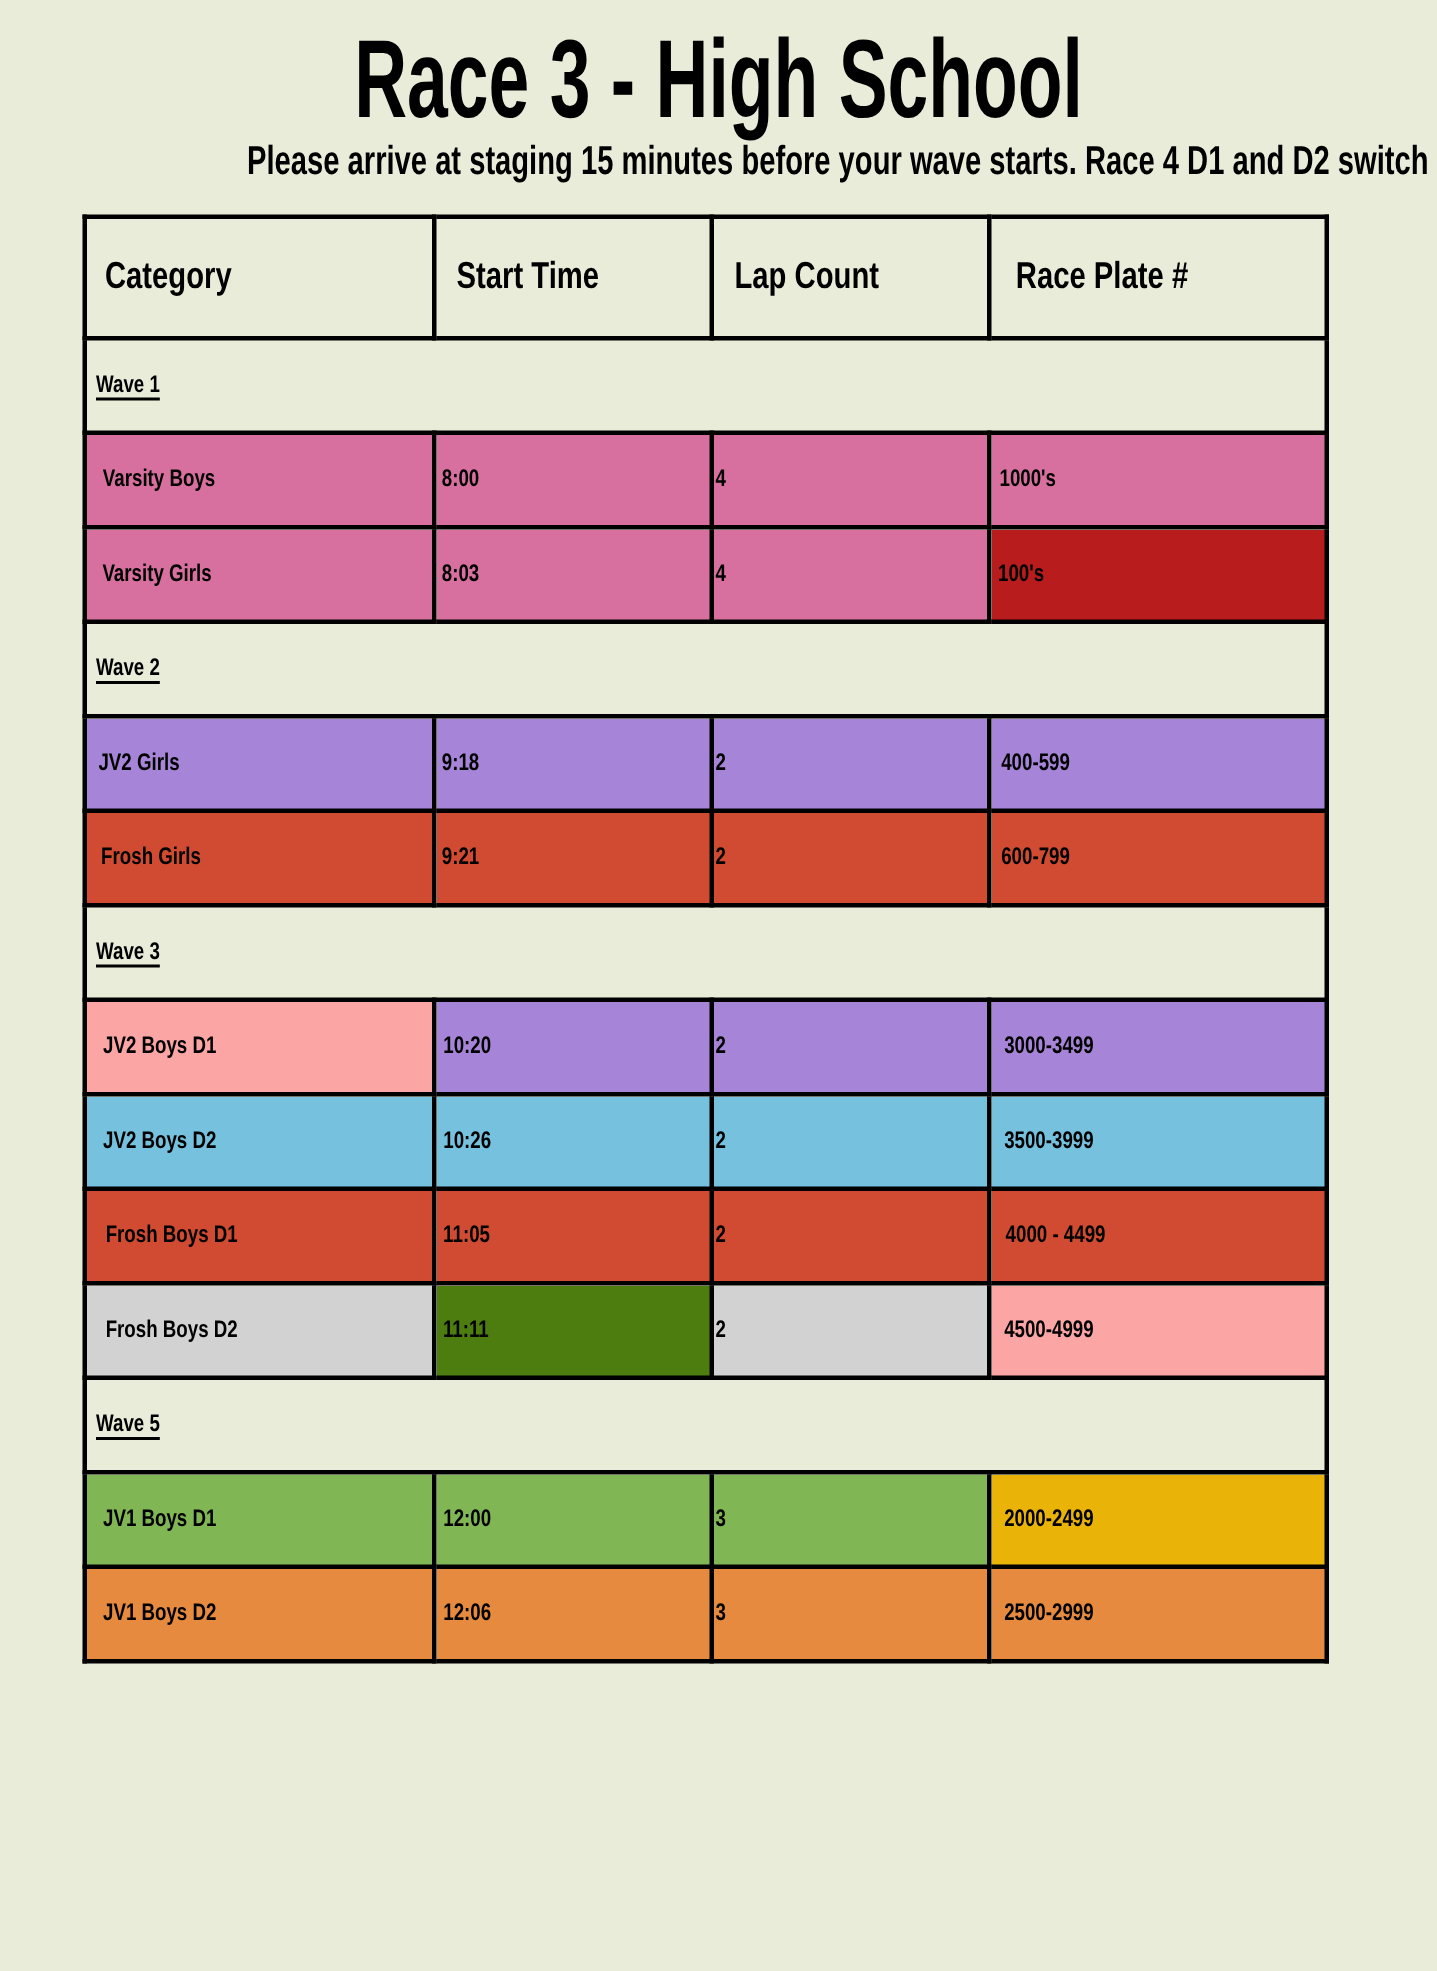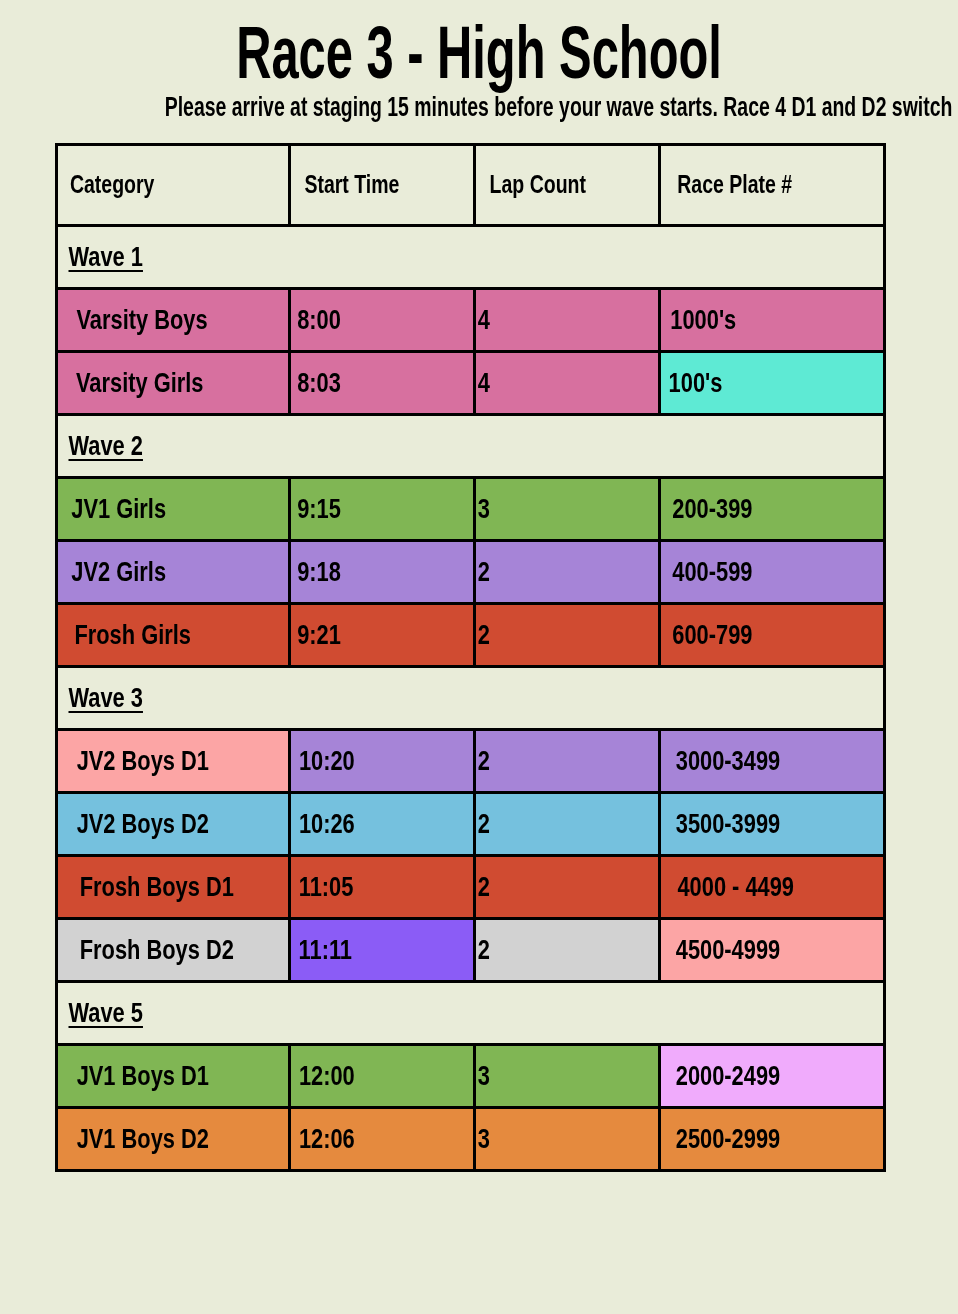--- a/index.html
+++ b/index.html
@@ -43,21 +43,21 @@
     padding: 0;
     overflow: hidden;
   }
   table.schedule th {
     height: 78px;
     font-size: 25px; font-weight: 700;
     background: #e9ecd9;
   }
   table.schedule td {
     height: 60px;
-    font-size: 28px; font-weight: 700;
+    font-size: 16px; font-weight: 700;
   }
   td.wave-cell {
     background: #e9ecd9;
   }
   td.wave-cell .cond {
     text-decoration: underline;
     text-decoration-thickness: 2px;
     text-underline-offset: 4px;
   }
   col.c1 { width: 233px; }
@@ -94,30 +94,24 @@
         <tr>
           <td style="background: rgb(215, 112, 159);"><span class="cond">Varsity Boys</span></td>
           <td style="background: rgb(215, 112, 159);"><span class="cond">8:00</span></td>
           <td style="background: rgb(215, 112, 159);"><span class="cond">4</span></td>
           <td style="background: rgb(215, 112, 159);"><span class="cond">1000's</span></td>
         </tr>
         <tr>
           <td style="background: rgb(215, 112, 159);"><span class="cond">Varsity Girls</span></td>
           <td style="background: rgb(215, 112, 159);"><span class="cond">8:03</span></td>
           <td style="background: rgb(215, 112, 159);"><span class="cond">4</span></td>
-          <td style="background: #5eead4; margin-top: 39px;"><span class="cond">100's</span></td>
+          <td style="background: #b91c1c; margin-top: 39px;"><span class="cond">100's</span></td>
         </tr>
         <tr>
           <td colspan="4" class="wave-cell"><span class="cond">Wave 2</span></td>
-        </tr>
-        <tr>
-          <td style="background: rgb(128, 182, 84);"><span class="cond">JV1 Girls</span></td>
-          <td style="background: rgb(128, 182, 84);"><span class="cond">9:15</span></td>
-          <td style="background: rgb(128, 182, 84);"><span class="cond">3</span></td>
-          <td style="background: rgb(128, 182, 84);"><span class="cond">200-399</span></td>
         </tr>
         <tr>
           <td style="background: rgb(166, 132, 215);"><span class="cond">JV2 Girls</span></td>
           <td style="background: rgb(166, 132, 215);"><span class="cond">9:18</span></td>
           <td style="background: rgb(166, 132, 215);"><span class="cond">2</span></td>
           <td style="background: rgb(166, 132, 215);"><span class="cond">400-599</span></td>
         </tr>
         <tr>
           <td style="background: rgb(208, 75, 49);"><span class="cond">Frosh Girls</span></td>
           <td style="background: rgb(208, 75, 49);"><span class="cond">9:21</span></td>
@@ -140,32 +134,32 @@
           <td style="background: rgb(117, 193, 222);"><span class="cond">3500-3999</span></td>
         </tr>
         <tr>
           <td style="background: rgb(208, 75, 49);"><span class="cond">Frosh Boys D1</span></td>
           <td style="background: rgb(208, 75, 49);"><span class="cond">11:05</span></td>
           <td style="background: rgb(208, 75, 49);"><span class="cond">2</span></td>
           <td style="background: rgb(208, 75, 49);"><span class="cond">4000 - 4499</span></td>
         </tr>
         <tr>
           <td style="background: rgb(210, 210, 210);"><span class="cond">Frosh Boys D2</span></td>
-          <td style="background: #8b5cf6;"><span class="cond">11:11</span></td>
+          <td style="background: #4d7c0f;"><span class="cond">11:11</span></td>
           <td style="background: rgb(210, 210, 210);"><span class="cond">2</span></td>
           <td style="background: #fca5a5;"><span class="cond">4500-4999</span></td>
         </tr>
         <tr>
           <td colspan="4" class="wave-cell"><span class="cond">Wave 5</span></td>
         </tr>
         <tr>
           <td style="background: rgb(128, 182, 84);"><span class="cond">JV1 Boys D1</span></td>
           <td style="background: rgb(128, 182, 84);"><span class="cond">12:00</span></td>
           <td style="background: rgb(128, 182, 84);"><span class="cond">3</span></td>
-          <td style="background: #f0abfc; margin-top: 28px;"><span class="cond">2000-2499</span></td>
+          <td style="background: #eab308; margin-top: 28px;"><span class="cond">2000-2499</span></td>
         </tr>
         <tr>
           <td style="background: rgb(229, 138, 62);"><span class="cond">JV1 Boys D2</span></td>
           <td style="background: rgb(229, 138, 62);"><span class="cond">12:06</span></td>
           <td style="background: rgb(229, 138, 62);"><span class="cond">3</span></td>
           <td style="background: rgb(229, 138, 62);"><span class="cond">2500-2999</span></td>
         </tr>
       </tbody>
   </table>
 </div>

